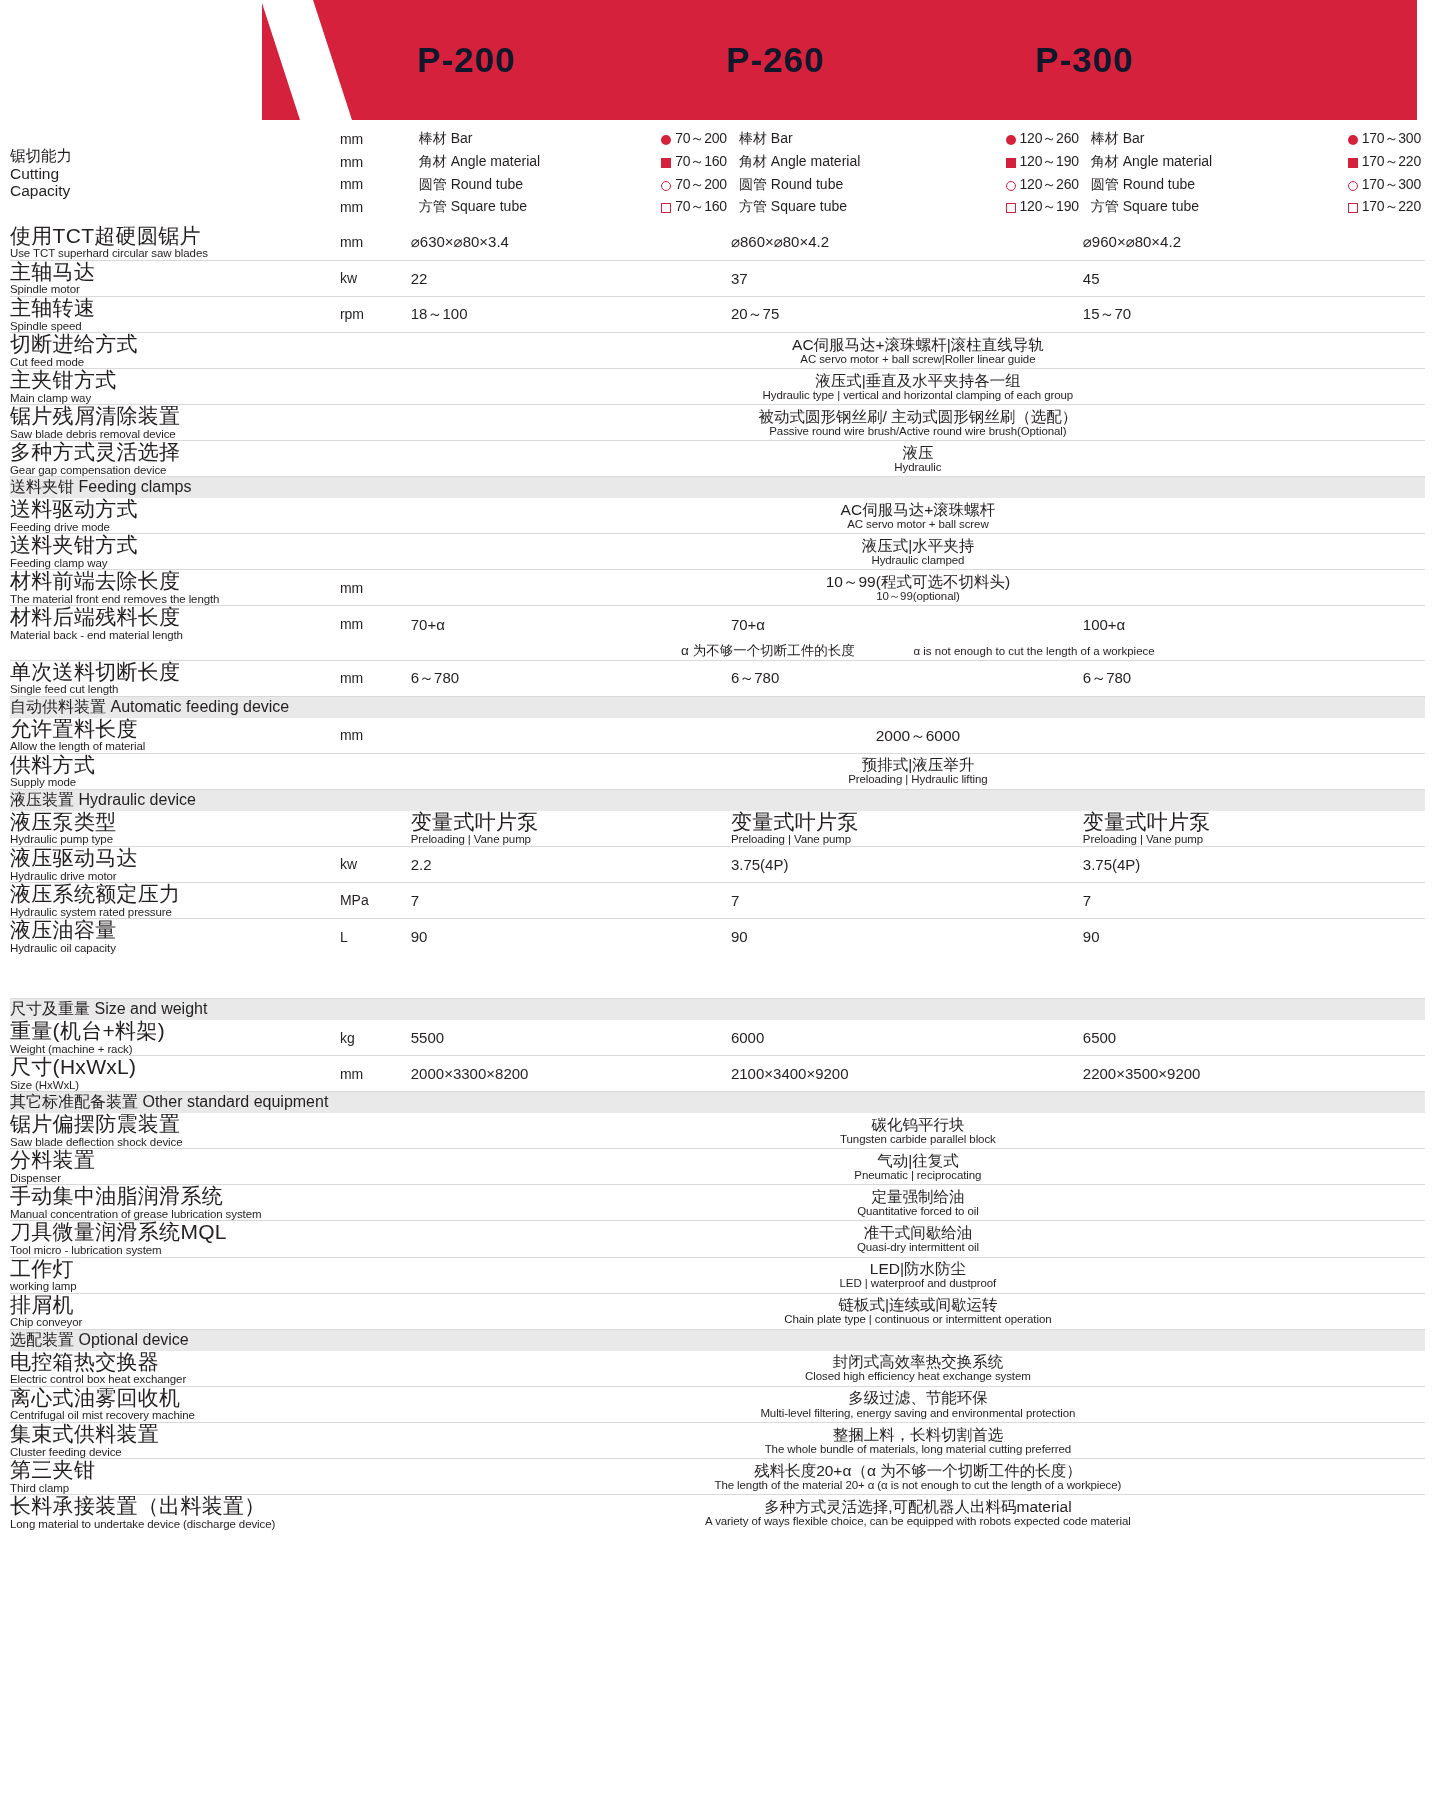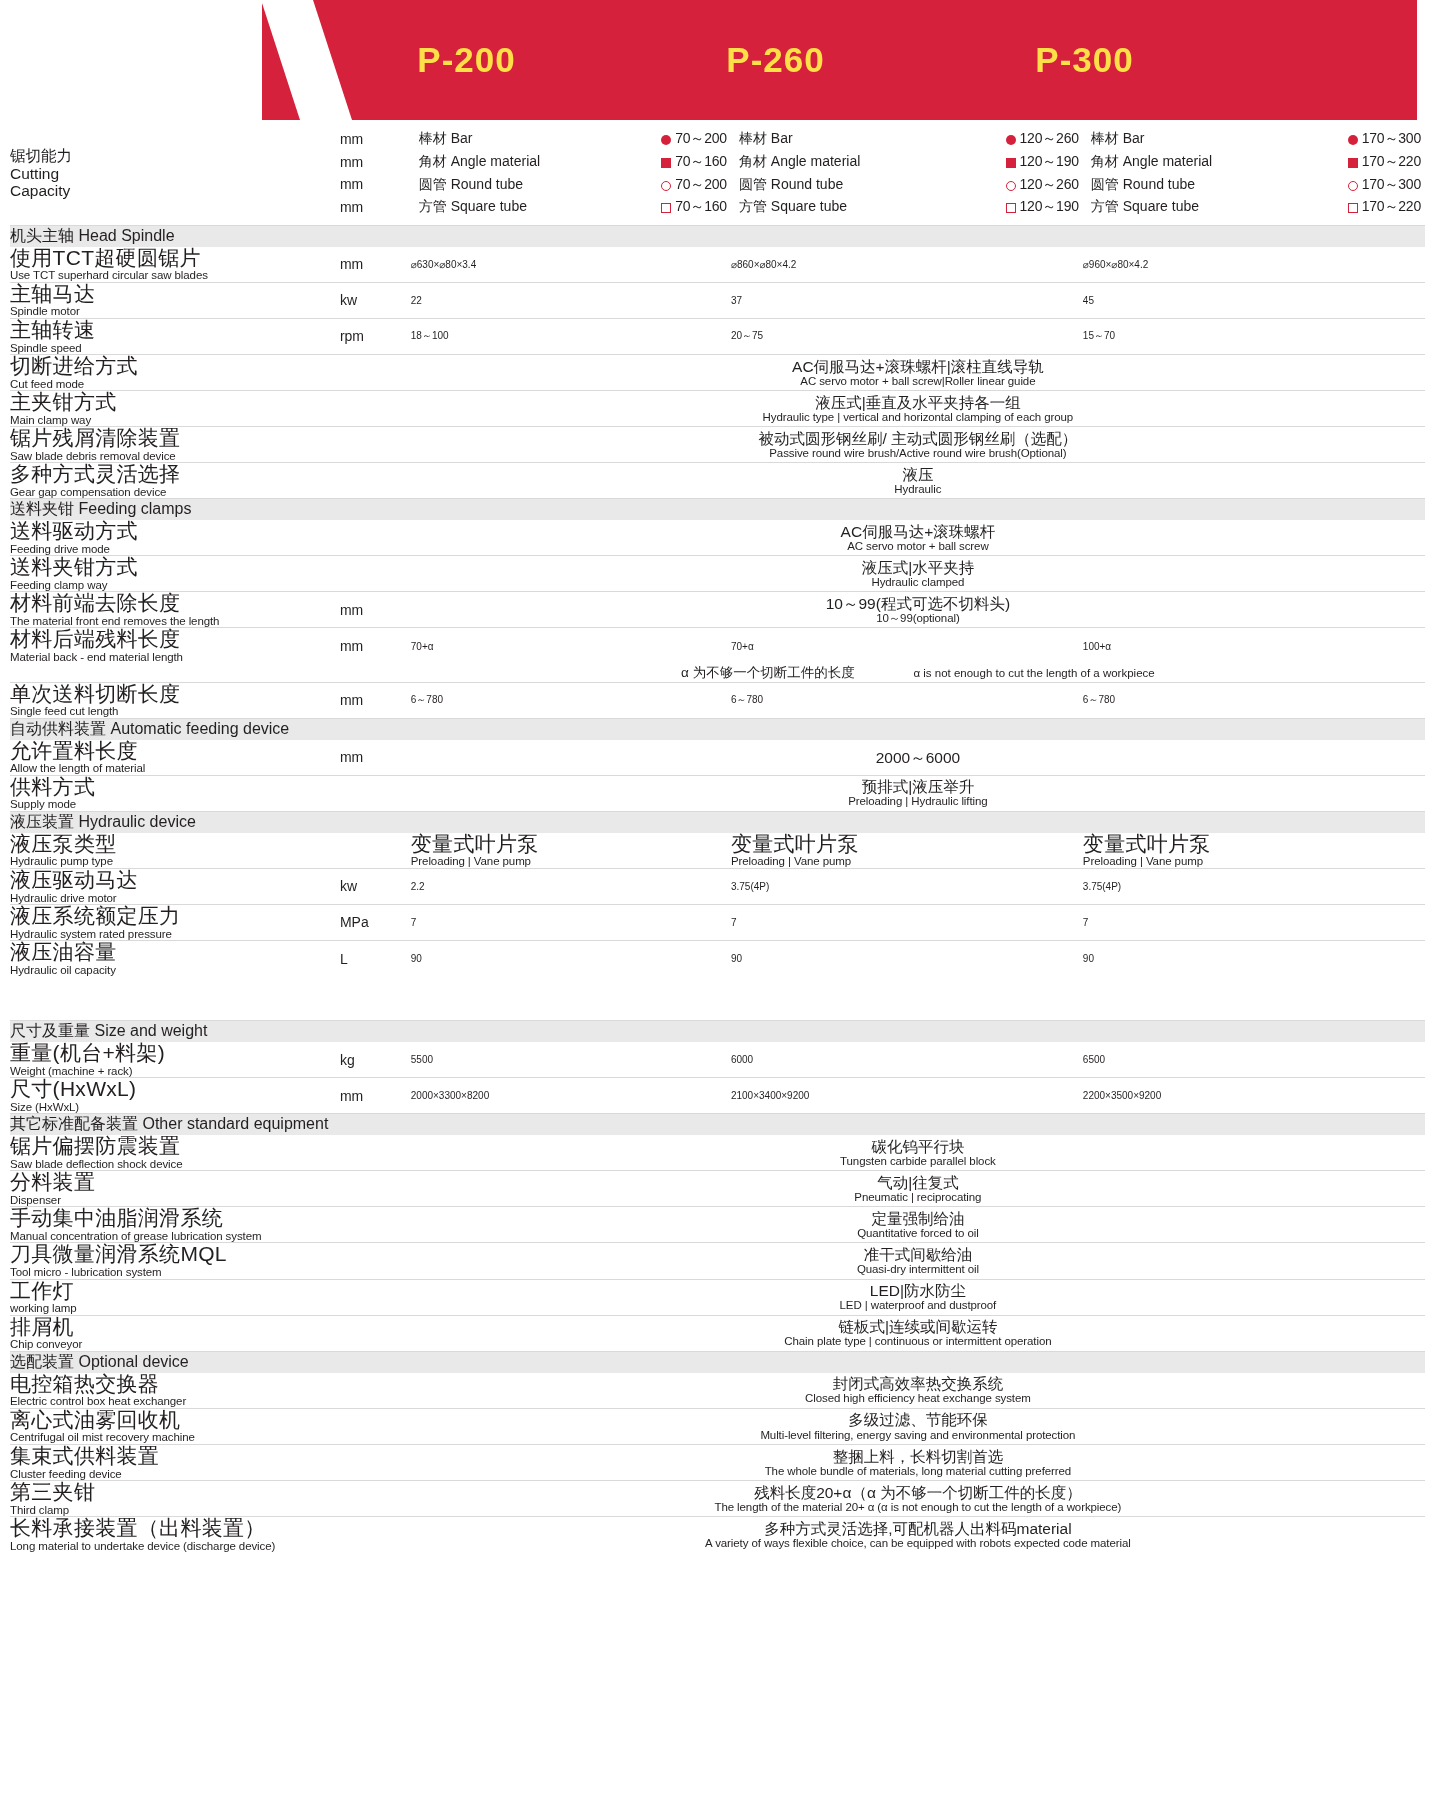--- a/index.html
+++ b/index.html
@@ -43,21 +43,21 @@
     position: relative;
     display: flex;
     height: 100%;
     align-items: center;
     padding-left: 50px;
     box-sizing: border-box;
   }
   .hcol {
     flex: 0 0 309px;
     text-align: center;
-    color: #fde047;
+    color: #0f172a;
     font-size: 35px;
     font-weight: bold;
     letter-spacing: 1px;
   }
 
   
   table.spec {
     width: 100%;
     border-collapse: collapse;
     table-layout: fixed;
@@ -89,21 +89,21 @@
     display: block;
     letter-spacing: -0.1px;
     color: #231f20;
   }
   .unit {
     font-size: 14px;
     padding-left: 6px;
     white-space: nowrap;
   }
   .val {
-    font-size: 10px;
+    font-size: 15px;
     padding-left: 8px;
     white-space: nowrap;
     margin-top: 25px;
   }
 
   
   .merged {
     text-align: center;
     padding: 4px 6px 6px 6px;
     line-height: 1.1;
@@ -322,26 +322,20 @@
   <table class="spec">
     <colgroup>
       <col class="c-label">
         <col class="c-unit">
       <col class="c-v1">
         <col class="c-v2">
         <col class="c-v3">
     </colgroup>
 
     <tbody>
-        <tr class="sec">
-      <td colspan="5">
-        <span class="cn">机头主轴</span>
-        <span>Head Spindle</span>
-      </td>
-    </tr>
 
     <tr class="row-line first-row">
       <td class="lbl">
         <span class="cn">使用TCT超硬圆锯片</span>
         <span class="en">Use TCT superhard circular saw blades</span>
       </td>
       <td class="unit">mm</td>
       <td class="val">⌀630×⌀80×3.4</td>
       <td class="val">⌀860×⌀80×4.2</td>
       <td class="val">⌀960×⌀80×4.2</td>

